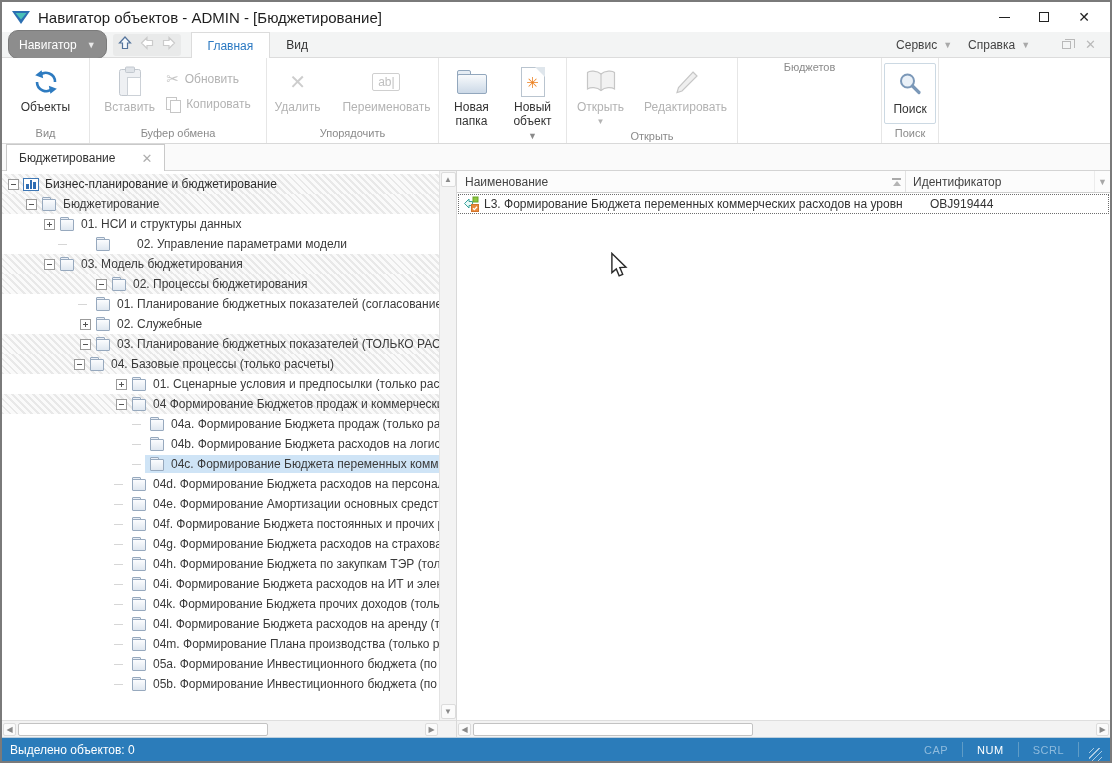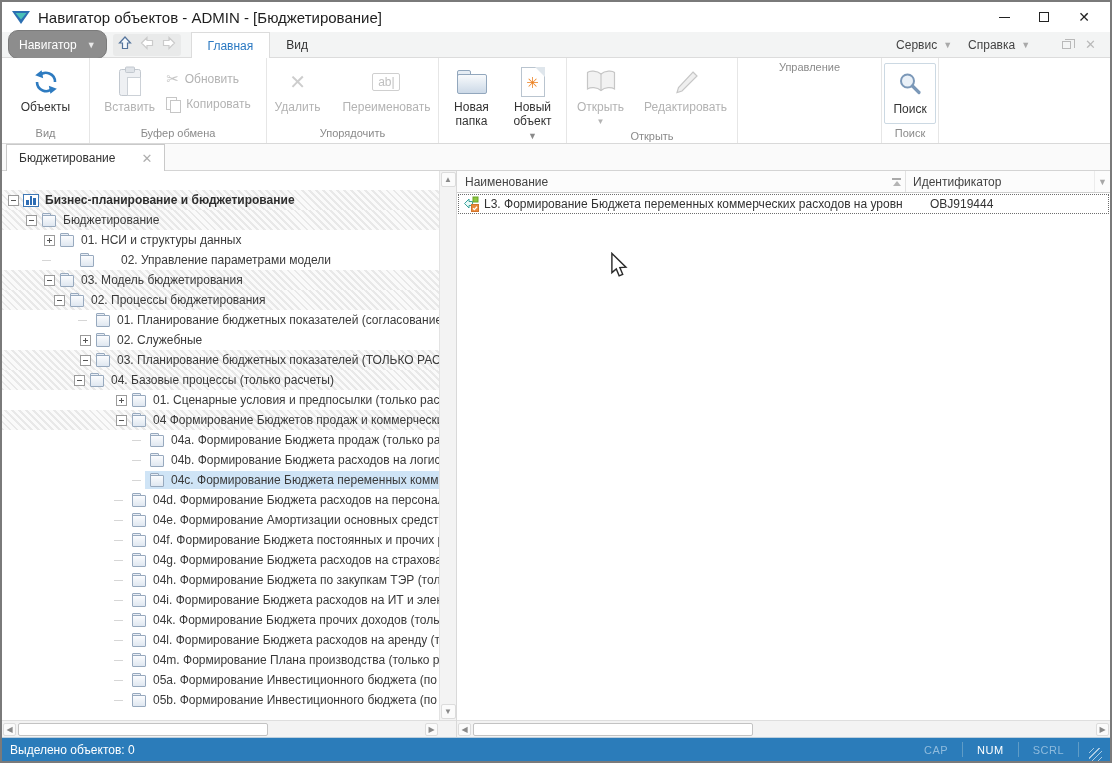--- a/index.html
+++ b/index.html
@@ -69,21 +69,21 @@
   .doctab{background:#fff; border:1px solid #c9c9c9; border-bottom:none; margin-bottom:-1px; display:flex; align-items:center;
     padding:0 12px; gap:26px; font-size:12px; color:#333; min-width:150px;}
   .doctab .close{color:#aeaeae; font-size:13px;}
   
   .content{flex:1; display:flex; background:#fff; position:relative; overflow:hidden;}
   .tree-col{width:454px; flex:none; display:flex; flex-direction:column;}
   .tree-main{flex:1; display:flex; overflow:hidden;}
   .tree-rows{width:437px; flex:none; overflow:hidden; padding-top:3px;}
   .tree-row{height:20px; display:flex; align-items:center; font-size:12px; color:#3a3a3a; white-space:nowrap; overflow:hidden;}
   .tree-row.hatched{background:#fafafa; background-image:repeating-linear-gradient(45deg, rgba(0,0,0,0.07) 0 2px, transparent 2px 5px);}
-  .tree-row.bold{font-weight:bold; color:#2e2e2e;margin-top:16px;}
+  .tree-row.bold{font-weight:normal; color:#2e2e2e;}
   .expander{width:11px; height:11px; border:1px solid #9b9b9b; background:#fff; position:relative; flex:none;}
   .expander::before{content:''; position:absolute; left:2px; right:2px; top:4px; height:1px; background:#555;}
   .expander.plus::after{content:''; position:absolute; top:2px; bottom:2px; left:4px; width:1px; background:#555;}
   .dash{width:11px; height:11px; position:relative; flex:none;}
   .dash::before{content:''; position:absolute; top:5px; left:-2px; width:9px; height:1px; background:#d6d6d6;}
   .tree-ficon{width:16px; height:14px; position:relative; flex:none; margin:0 3px 0 4px;}
   .tree-ficon::before{content:''; position:absolute; top:0; left:1px; width:7px; height:4px; border:1px solid #97a9be; background:#e9eef5; border-radius:1px 1px 0 0;}
   .tree-ficon::after{content:''; position:absolute; top:2px; left:1px; right:1px; bottom:0; border:1px solid #97a9be; background:linear-gradient(#fbfcfe,#dfe7f0); border-radius:1px;}
   .tree-cicon{width:16px; height:13px; border:1px solid #3f78b5; background:#fff; display:flex; align-items:flex-end; gap:1px; padding:1px 2px; flex:none; margin:0 3px 0 4px;}
   .tree-cicon i{display:block; width:3px; background:#2e6db4;}
@@ -288,21 +288,21 @@
                 <path d="M21 3 L25 7 L10 22 L5 23.5 L6.5 18.5 Z" fill="#efefef" stroke="#c6c6c6" stroke-width="1.2"></path>
               </svg>
           </span>
           <span>Редактировать</span>
         </div>
       </div>
       <div class="rgroup-label">Открыть</div>
     </div>
 
     <div class="rgroup" style="width:144px">
-      <div class="rgroup-label">Управление</div>
+      <div class="rgroup-label">Бюджетов</div>
     </div>
 
     <div class="rgroup" style="width:57px">
       <div class="rbuttons">
         <div class="rbtn search-btn">
           <span class="ricon">
             <svg width="26" height="26" viewBox="0 0 26 26">
               <circle cx="10.5" cy="10" r="6.5" fill="#eaf1f8" stroke="#7b98b8" stroke-width="2"></circle>
               <line x1="15.5" y1="15" x2="22" y2="21.5" stroke="#7b98b8" stroke-width="3.2" stroke-linecap="round"></line>
             </svg>
@@ -337,31 +337,31 @@
             <div class="tree-row hatched" style="padding-left: 24px;">
               <span class="expander"></span>
               <span class="tree-ficon"></span>
               <span class="tree-label">Бюджетирование</span>
             </div>
             <div class="tree-row" style="padding-left: 42px;">
               <span class="expander plus"></span>
               <span class="tree-ficon"></span>
               <span class="tree-label">01. НСИ и структуры данных</span>
             </div>
-            <div class="tree-row" style="padding-left: 42px; gap: 20px;">
+            <div class="tree-row" style="padding-left: 58px; gap: 20px;">
               <span class="dash"></span>
               <span class="tree-ficon"></span>
               <span class="tree-label">02. Управление параметрами модели</span>
             </div>
             <div class="tree-row hatched" style="padding-left: 42px;">
               <span class="expander"></span>
               <span class="tree-ficon"></span>
               <span class="tree-label">03. Модель бюджетирования</span>
             </div>
-            <div class="tree-row hatched" style="padding-left: 52px;">
+            <div class="tree-row hatched" style="padding-left: 94px;">
               <span class="expander"></span>
               <span class="tree-ficon"></span>
               <span class="tree-label">02. Процессы бюджетирования</span>
             </div>
             <div class="tree-row" style="padding-left: 78px;">
               <span class="dash"></span>
               <span class="tree-ficon"></span>
               <span class="tree-label">01. Планирование бюджетных показателей (согласование)</span>
             </div>
             <div class="tree-row" style="padding-left: 78px;">

